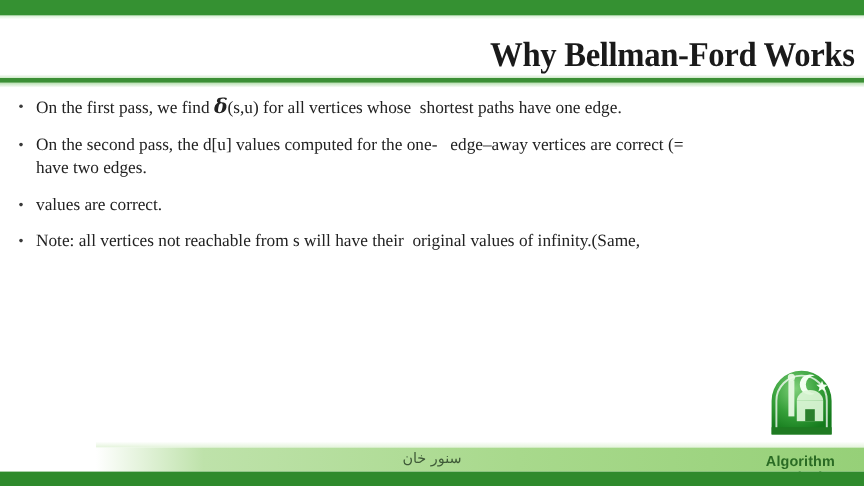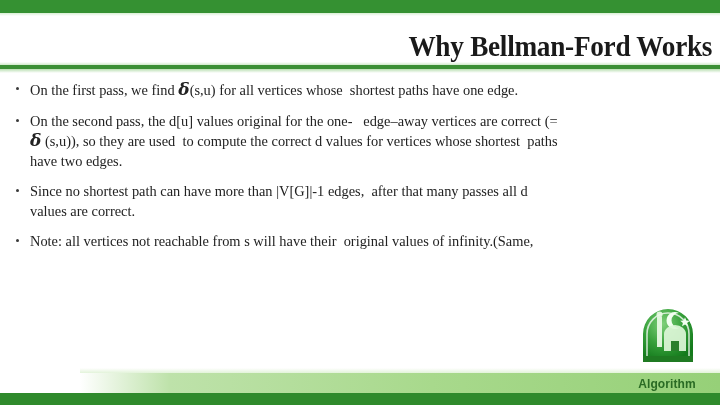--- a/index.html
+++ b/index.html
@@ -188,28 +188,26 @@
   <div class="body-zone">
     <ul class="bullets">
 
       <li>
         <span class="dot"></span>
         <span class="line"><span>On the first pass, we find </span><span class="delta">δ</span><span>(s,u) for all vertices whose  shortest paths have one edge.</span></span>
       </li>
 
       <li>
         <span class="dot"></span>
-        <span class="line"><span>On the second pass, the d[u] values original for the one-   edge–away vertices are correct (=</span></span>
-        <span class="line"><span class="delta">δ</span><span> (s,u)), so they are used  to compute the correct d values for vertices whose shortest  paths</span></span>
+        <span class="line"><span>On the second pass, the d[u] values computed for the one-   edge–away vertices are correct (=</span></span>
         <span class="line"><span>have two edges.</span></span>
       </li>
 
       <li>
         <span class="dot"></span>
-        <span class="line"><span>Since no shortest path can have more than |V[G]|-1 edges,  after that many passes all d</span></span>
         <span class="line"><span>values are correct.</span></span>
       </li>
 
       <li>
         <span class="dot"></span>
         <span class="line"><span>Note: all vertices not reachable from s will have their  original values of infinity.(Same,</span></span>
       </li>
 
     </ul>
   </div>
@@ -235,18 +233,19 @@
       <rect x="31" y="34" width="22" height="17" fill="#ddf6d8" opacity="0.92"></rect>
       <path d="M31 34 a11 9 0 0 1 22 0 z" fill="#ddf6d8" opacity="0.92"></path>
       <rect x="38" y="41" width="8" height="10" fill="#2a7f2c"></rect>
       <rect x="10" y="56" width="50" height="6" fill="#1f7a22"></rect>
     </svg>
   </div>
 
   <div class="footer-band-top"></div>
   <div class="footer-band"></div>
 
+  <div class="footer-urdu">سنور خان</div>
 
   <div class="emblem-caption">Algorithm Analysis</div>
 
   <div class="footer-bar"></div>
 
 </div>
 
 </body></html>

